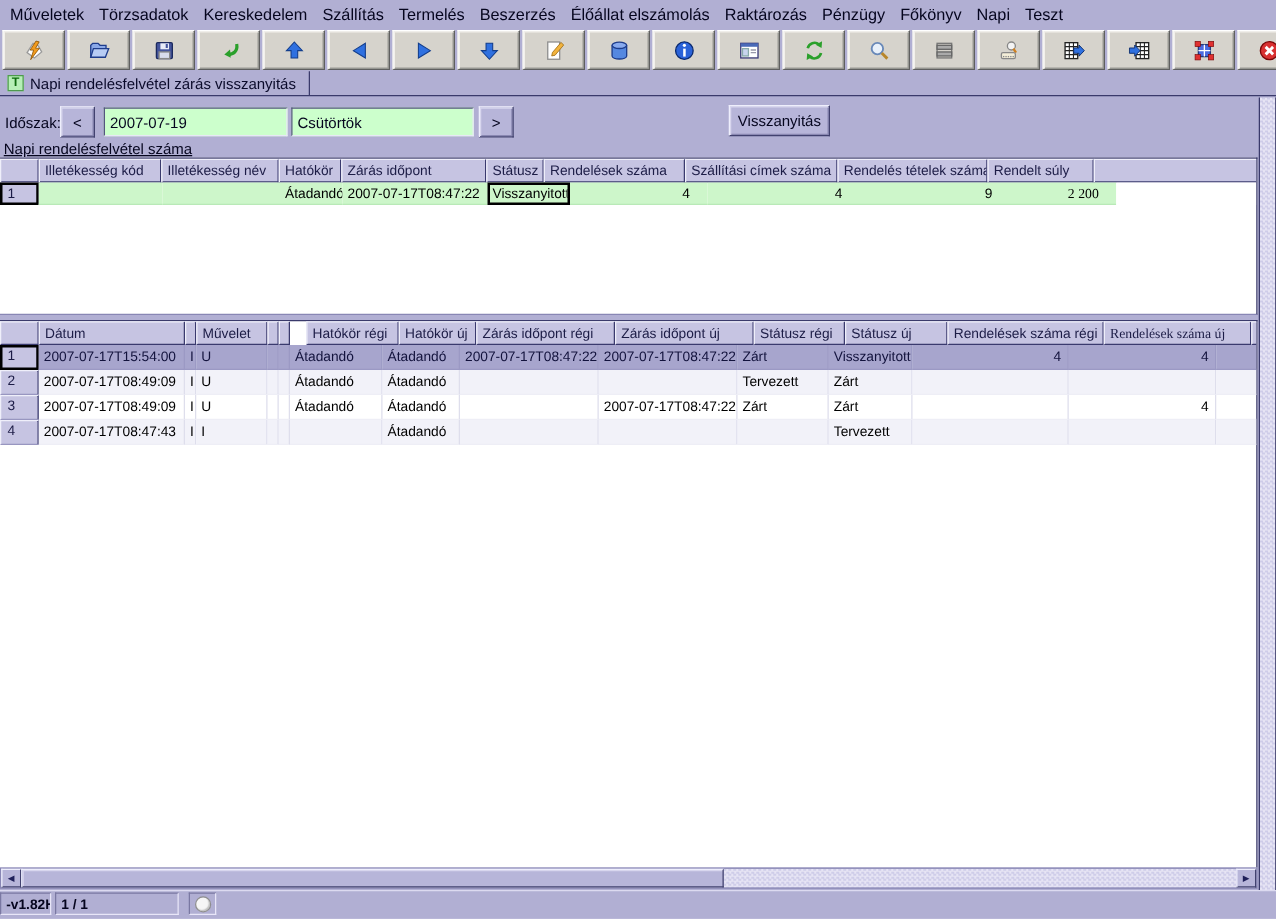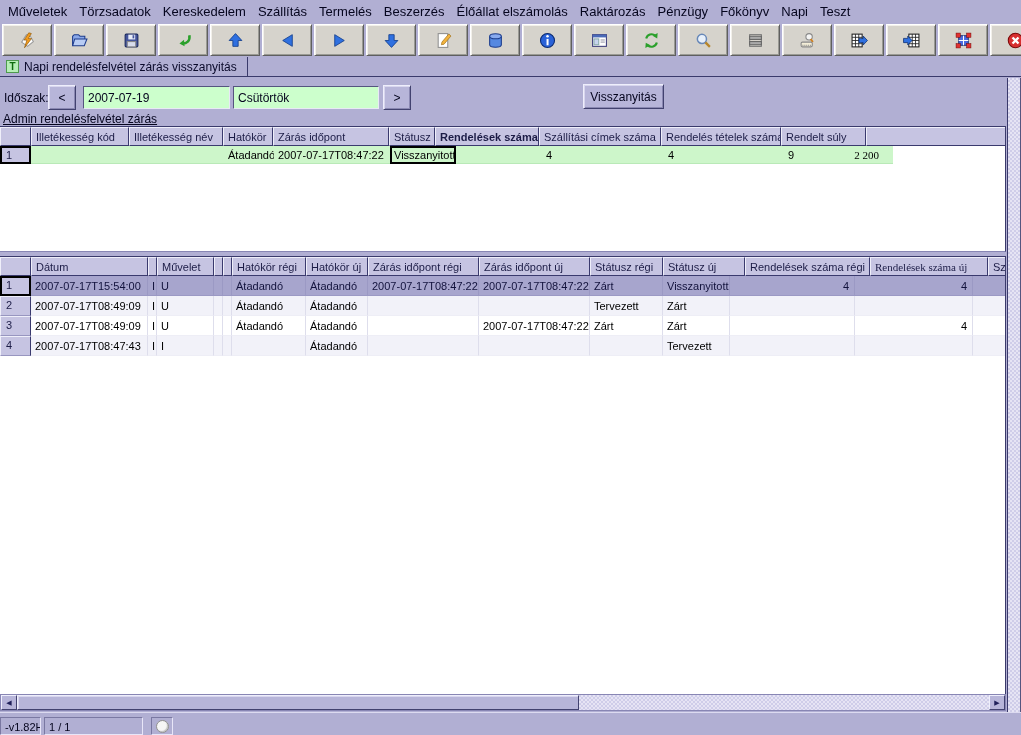--- a/index.html
+++ b/index.html
@@ -92,21 +92,21 @@
   .hs-thumb{position:absolute;left:16px;top:0;width:562px;height:15px;box-sizing:border-box;
     background:#b7b5d9;border:1px solid;border-color:#eeeefc #42426f #42426f #eeeefc;
     box-shadow:inset 1px 1px 0 #d8d6ee;}
   .vstrip{position:absolute;left:1007px;top:78px;width:14px;height:634px;box-sizing:border-box;
     border-left:1px solid #3a3a6b;border-right:1px solid #55557f;
     background:conic-gradient(#cfcde9 25%, #e6e4f4 0 50%, #cfcde9 0 75%, #e6e4f4 0);
     background-size:4px 4px;}
   
   .statusbar{position:absolute;left:0;top:712px;width:1021px;height:23px;box-sizing:border-box;
     background:#b1afd3;border-top:1px solid #dcdaf0;
-    display:flex;align-items:flex-end;gap:3px;padding:1px 2px 0 0;font-size:11px;color:#05051e;}
+    display:flex;align-items:flex-start;gap:3px;padding:1px 2px 0 0;font-size:11px;color:#05051e;font-weight:bold;}
   .sb-panel{box-sizing:border-box;height:18px;border:1px solid;
     border-color:#7a78a2 #e8e6f8 #e8e6f8 #7a78a2;
     padding:3px 4px 0 4px;white-space:nowrap;overflow:hidden;}
   .sb-version{width:41px;}
   .sb-counter{width:99px;}
   .sb-light{width:22px;margin-left:5px;display:flex;align-items:center;justify-content:center;padding:0;}
   .sb-note{flex:1 1 auto;}
   .sb-circle{width:11px;height:11px;border-radius:50%;background:#f6f6f6;border:1px solid #8f8f8f;
     box-shadow:inset -1px -1px 1px #c0c0c0;}
 </style>
@@ -319,31 +319,31 @@
   </div>
 </div>
 
 <span class="lbl-idoszak">Időszak:</span>
 <button class="btn3d btn-prev">&lt;</button>
 <input class="fld fld-date" value="2007-07-19" style="">
 <input class="fld fld-day" value="Csütörtök" style="">
 <button class="btn3d btn-next">&gt;</button>
 <button class="btn3d btn-vissza">Visszanyitás</button>
 
-<a class="section-link">Admin rendelésfelvétel zárás</a>
+<a class="section-link">Napi rendelésfelvétel száma</a>
 
 <div class="datatable t1" id="table1">
     <div class="trow thead">
       <div class="hcell gut"></div>
       <div class="hcell" style="width: 98px;">Illetékesség kód</div>
       <div class="hcell" style="width: 94px;">Illetékesség név</div>
       <div class="hcell" style="width: 50px;">Hatókör</div>
       <div class="hcell" style="width: 116px;">Zárás időpont</div>
       <div class="hcell" style="width: 46px;">Státusz</div>
-      <div class="hcell" style="width: 104px; font-weight: bold;">Rendelések száma</div>
+      <div class="hcell" style="width: 113px;">Rendelések száma</div>
       <div class="hcell" style="width: 122px;">Szállítási címek száma</div>
       <div class="hcell" style="width: 120px;">Rendelés tételek száma</div>
       <div class="hcell" style="width: 85px;">Rendelt súly</div>
       <div class="hcell fill"></div>
     </div>
     <div class="trow drow green sel">
       <div class="gcell foc">1</div>
       <div class="dcell" style="width: 99px;"></div>
       <div class="dcell" style="width: 94px;"></div>
       <div class="dcell" style="width: 50px;">Átadandó</div>
@@ -357,21 +357,21 @@
     </div>
   </div>
 <div class="datatable t2" id="table2">
     <div class="trow thead">
       <div class="hcell gut"></div>
       <div class="hcell" style="width: 117px;">Dátum</div>
       <div class="hcell" style="width: 8px;"></div>
       <div class="hcell" style="width: 57px;">Művelet</div>
       <div class="hcell" style="width: 8px;"></div>
       <div class="hcell" style="width: 8px;"></div>
-      <div class="hcell" style="width: 74px;">Hatókör régi</div>
+      <div class="hcell" style="width: 74px; margin-left: 13px;">Hatókör régi</div>
       <div class="hcell" style="width: 62px;">Hatókör új</div>
       <div class="hcell" style="width: 111px;">Zárás időpont régi</div>
       <div class="hcell" style="width: 111px;">Zárás időpont új</div>
       <div class="hcell" style="width: 73px;">Státusz régi</div>
       <div class="hcell" style="width: 82px;">Státusz új</div>
       <div class="hcell" style="width: 125px;">Rendelések száma régi</div>
       <div class="hcell" style="width: 118px; font-family: Liberation Serif, serif;">Rendelések száma új</div>
       <div class="hcell" style="width: 36px;">Szállítá</div>
     </div>
     <div class="trow drow sel">

